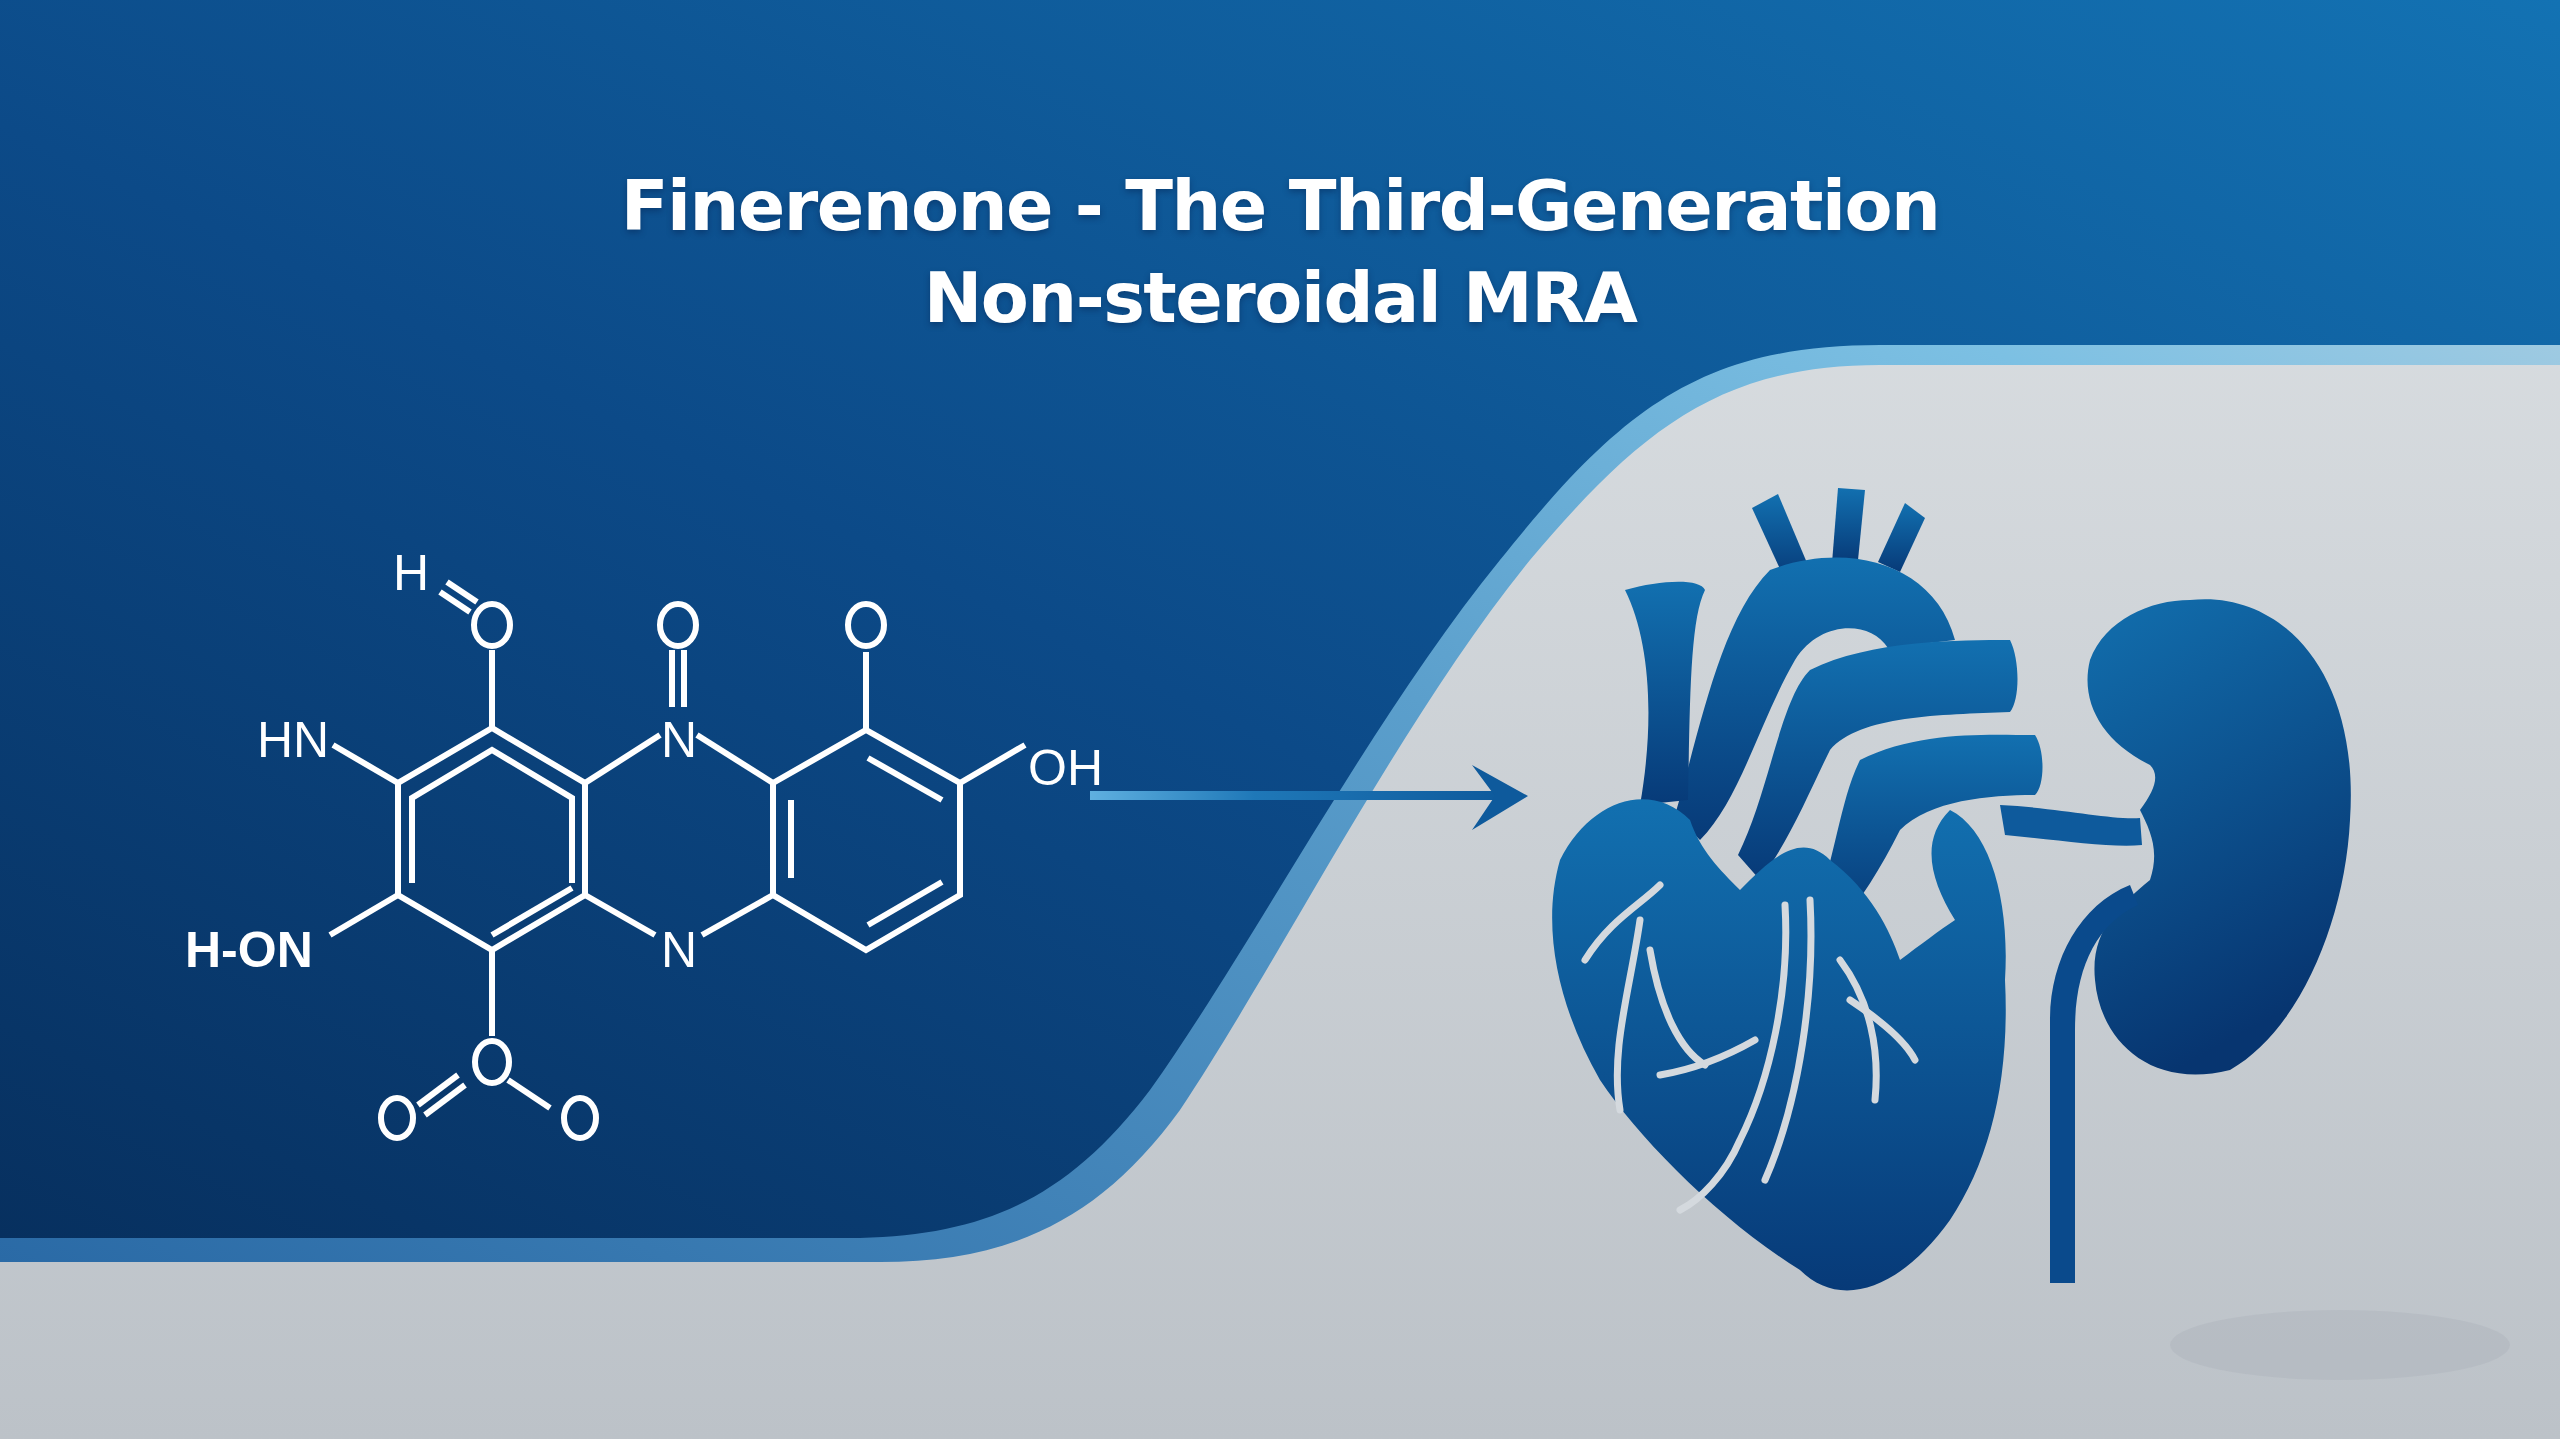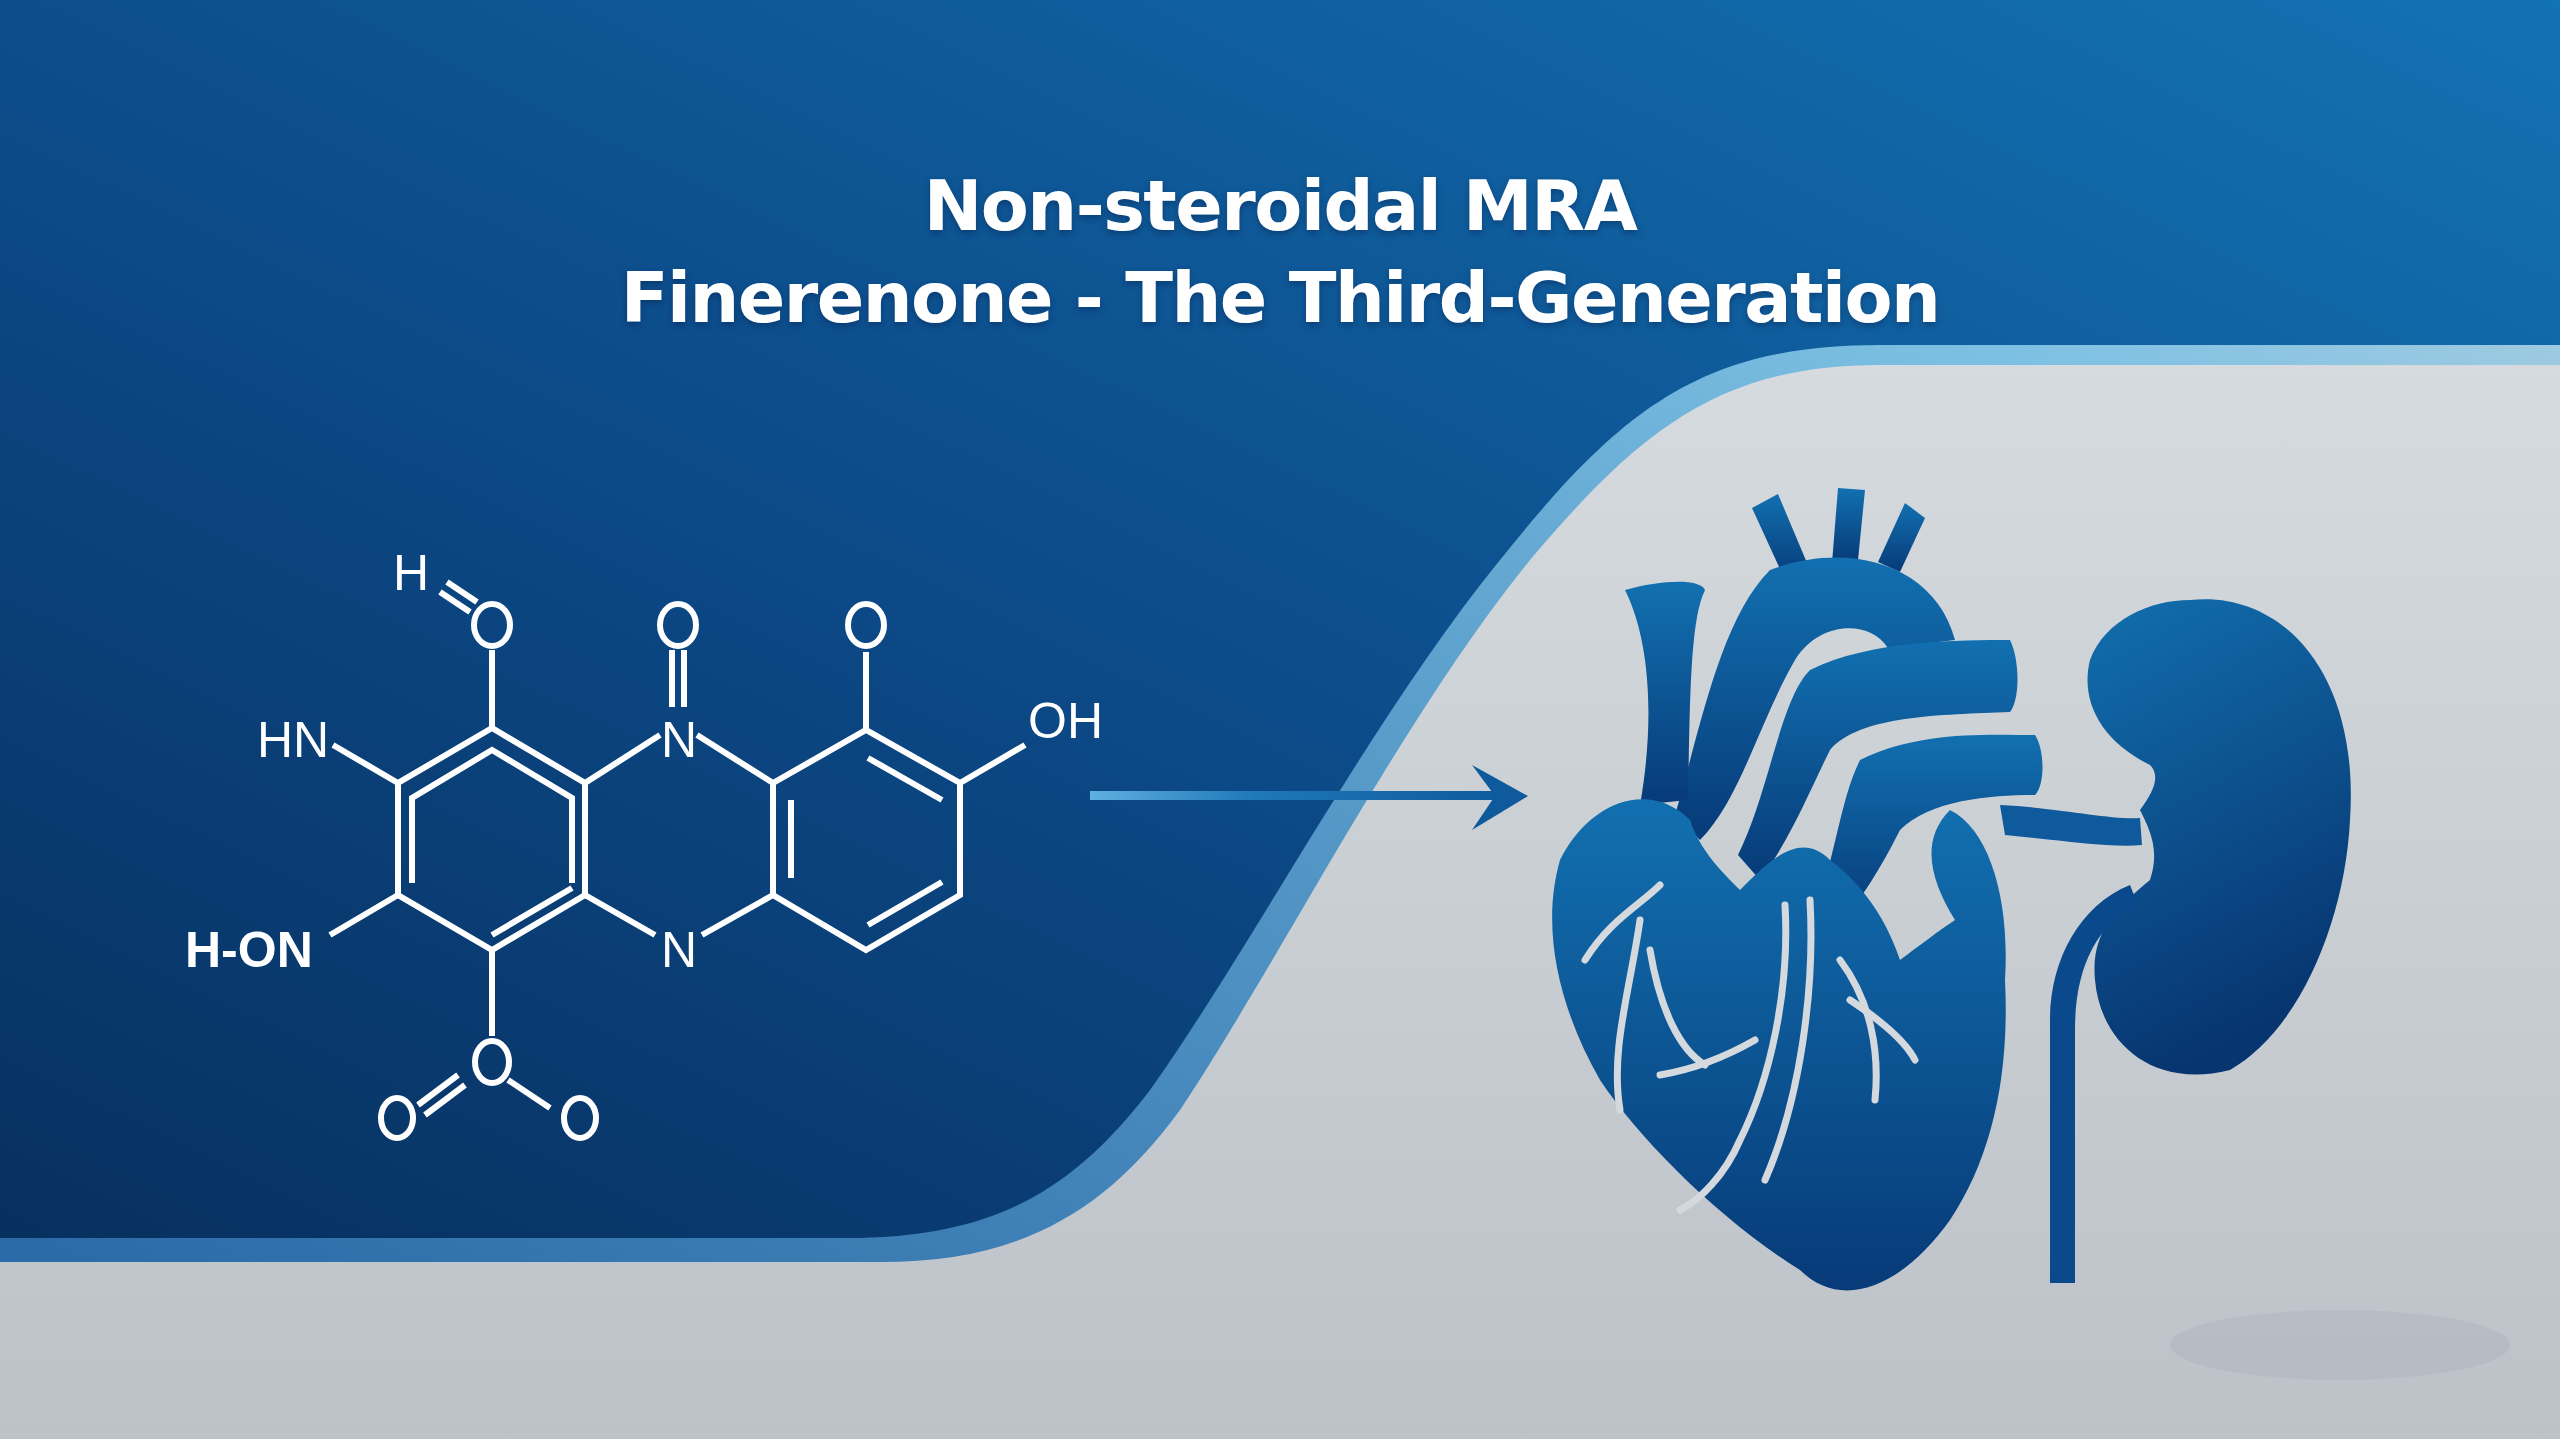--- a/index.html
+++ b/index.html
@@ -50,22 +50,22 @@
              C1370,720 1250,950 1150,1090 C1070,1195 990,1235 860,1238
              L0,1238 Z" fill="url(#blueGrad)"></path>
 
     <path d="M2560,388 L1900,388 C1760,388 1690,440 1590,570
              C1470,730 1360,960 1270,1120 C1200,1240 1100,1290 960,1290 L0,1290 L0,1439 L2560,1439 Z" fill="url(#grayGrad)" opacity="0"></path>
 
     <ellipse cx="2340" cy="1345" rx="170" ry="35" fill="#aab0b6" opacity="0.35"></ellipse>
   </svg>
 
   <div class="title">
+    <div>Finerenone - The Third-Generation</div>
     <div>Non-steroidal MRA</div>
-    <div>Finerenone - The Third-Generation</div>
   </div>
 
   <svg class="layer" width="2560" height="1439" viewBox="0 0 2560 1439" stroke="#ffffff" stroke-width="6" fill="none" stroke-linecap="butt">
 
     <polygon points="492,728 398,783 398,895 492,950 585,895 585,783"></polygon>
 
     <polyline points="412,883 412,798 492,750 572,798 572,883"></polyline>
     <line x1="492" y1="935" x2="572" y2="888"></line>
 
     <line x1="585" y1="783" x2="660" y2="735"></line>
@@ -103,21 +103,21 @@
     <line x1="508" y1="1080" x2="550" y2="1108"></line>
     <ellipse cx="397" cy="1118" rx="16" ry="20"></ellipse>
     <ellipse cx="580" cy="1118" rx="16" ry="20"></ellipse>
   </svg>
 
   <div class="atom" style="left:393px;top:548px;">H</div>
   <div class="atom" style="left:257px;top:715px;">HN</div>
   <div class="atom" style="left:185px;top:925px;font-weight:bold;">H-ON</div>
   <div class="atom" style="left:661px;top:715px;">N</div>
   <div class="atom" style="left:661px;top:925px;">N</div>
-  <div class="atom" style="left:1028px;top:696px;">OH</div>
+  <div class="atom" style="left:1028px;top:743px;">OH</div>
 
   <svg class="layer" width="2560" height="1439" viewBox="0 0 2560 1439">
     <defs>
       <linearGradient id="arrowGrad" x1="0" y1="0" x2="1" y2="0">
         <stop offset="0" stop-color="#5fb0e0"></stop>
         <stop offset="0.4" stop-color="#1f78b8"></stop>
         <stop offset="1" stop-color="#0e5a9c"></stop>
       </linearGradient>
     </defs>
     <rect x="1090" y="791" width="412" height="9" fill="url(#arrowGrad)"></rect>

